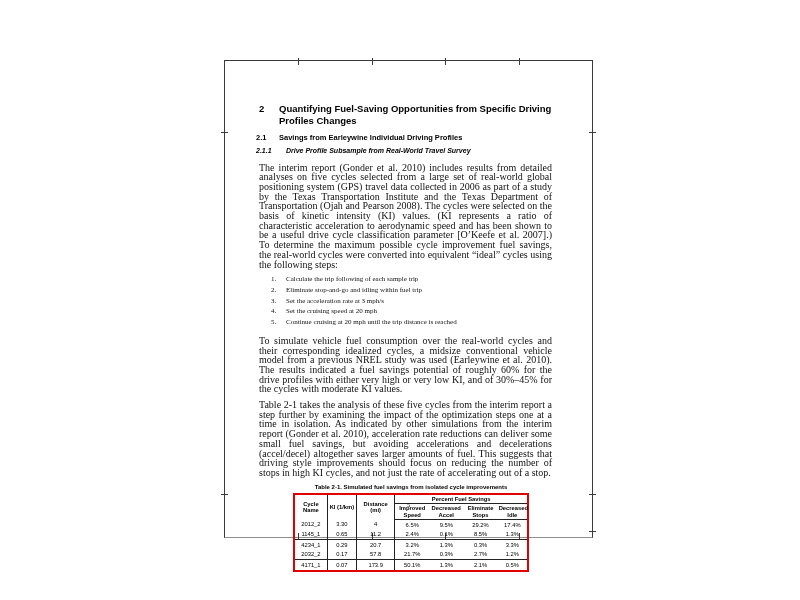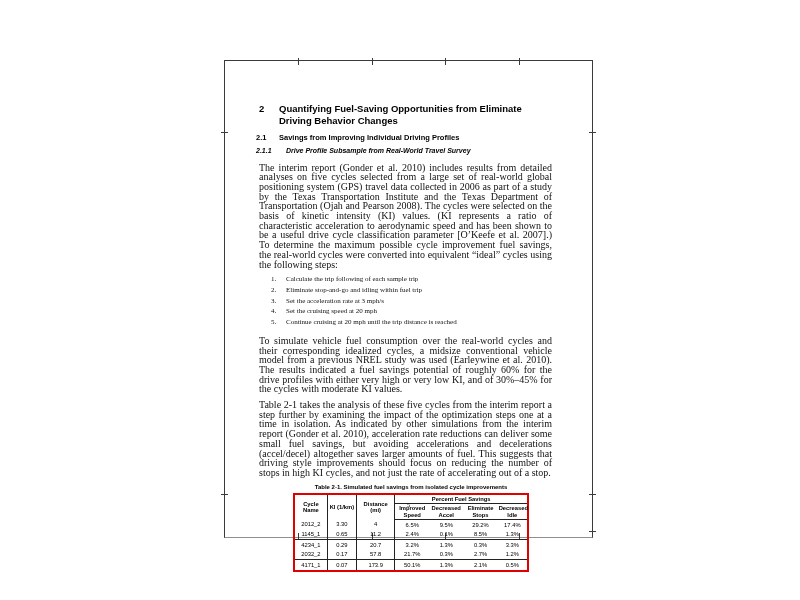--- a/index.html
+++ b/index.html
@@ -82,26 +82,26 @@
   <div class="tick h" style="left:-4px; top:71px;"></div>
   <div class="tick h" style="right:-4px; top:71px;"></div>
   <div class="tick h" style="left:-4px; top:433px;"></div>
   <div class="tick h" style="right:-4px; top:433px;"></div>
   <div class="tick h" style="right:-4px; top:470px;"></div>
 
   <div class="content">
 
     <div class="h1">
       <span class="num">2</span>
-      <span>Quantifying Fuel-Saving Opportunities from Eliminate Driving Behavior Changes</span>
+      <span>Quantifying Fuel-Saving Opportunities from Specific Driving Profiles Changes</span>
     </div>
 
     <div class="h2">
       <span class="num">2.1</span>
-      <span>Savings from Improving Individual Driving Profiles</span>
+      <span>Savings from Earleywine Individual Driving Profiles</span>
     </div>
 
     <div class="h3">
       <span class="num">2.1.1</span>
       <span>Drive Profile Subsample from Real-World Travel Survey</span>
     </div>
 
     <p class="body">The interim report (Gonder et al. 2010) includes results from detailed analyses on five cycles selected from a large set of real-world global positioning system (GPS) travel data collected in 2006 as part of a study by the Texas Transportation Institute and the Texas Department of Transportation (Ojah and Pearson 2008). The cycles were selected on the basis of kinetic intensity (KI) values. (KI represents a ratio of characteristic acceleration to aerodynamic speed and has been shown to be a useful drive cycle classification parameter [O’Keefe et al. 2007].) To determine the maximum possible cycle improvement fuel savings, the real-world cycles were converted into equivalent “ideal” cycles using the following steps:</p>
 
     <div class="olist">

